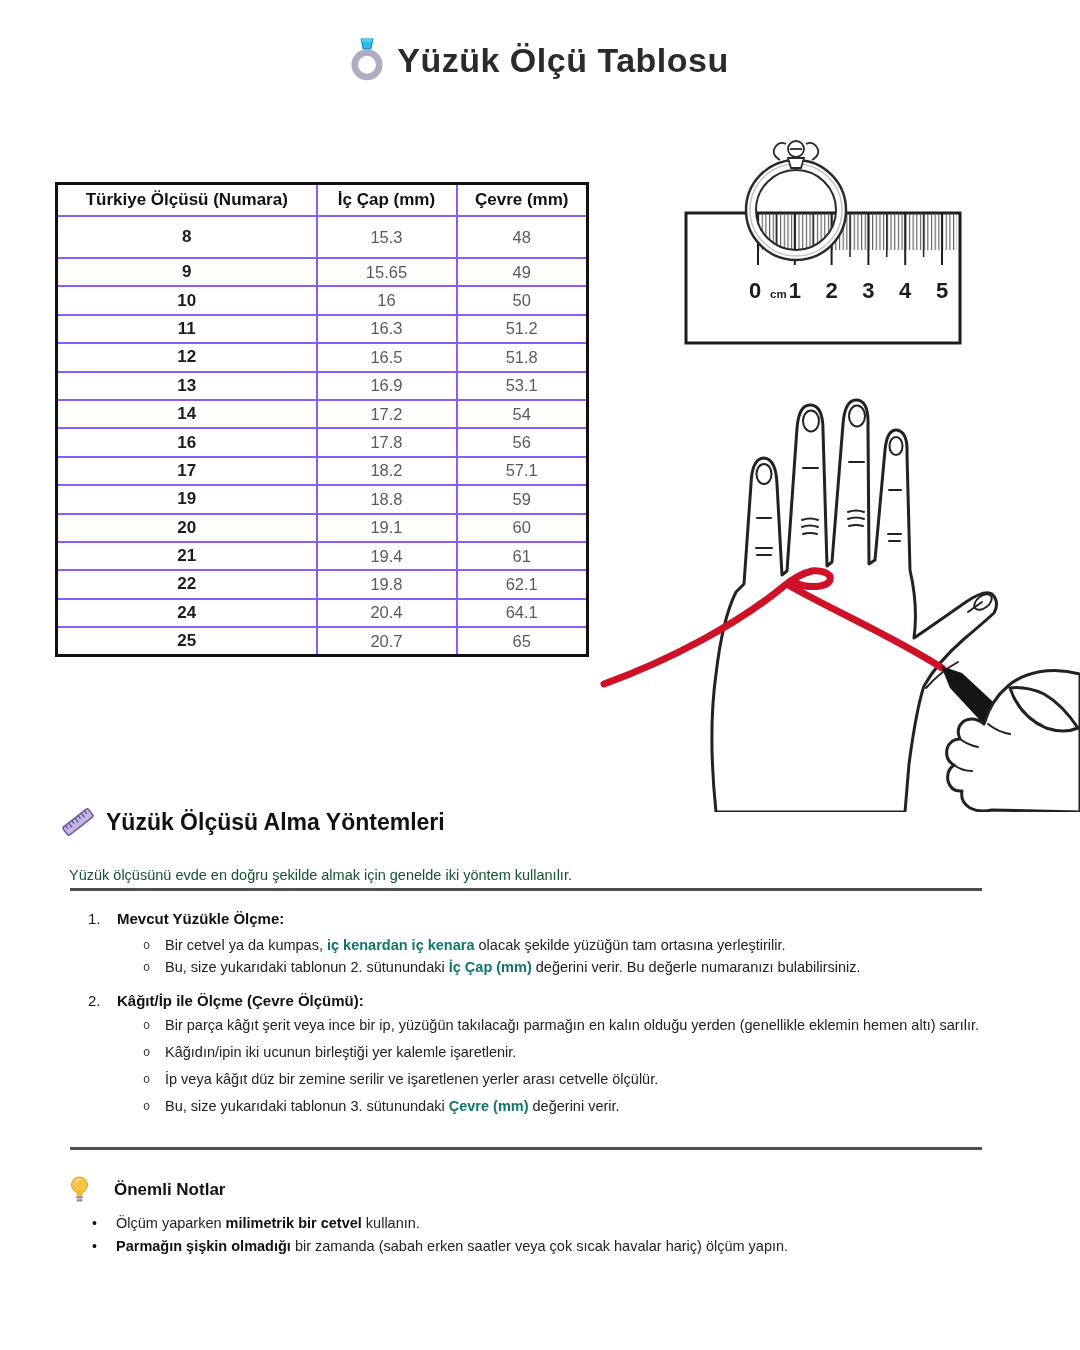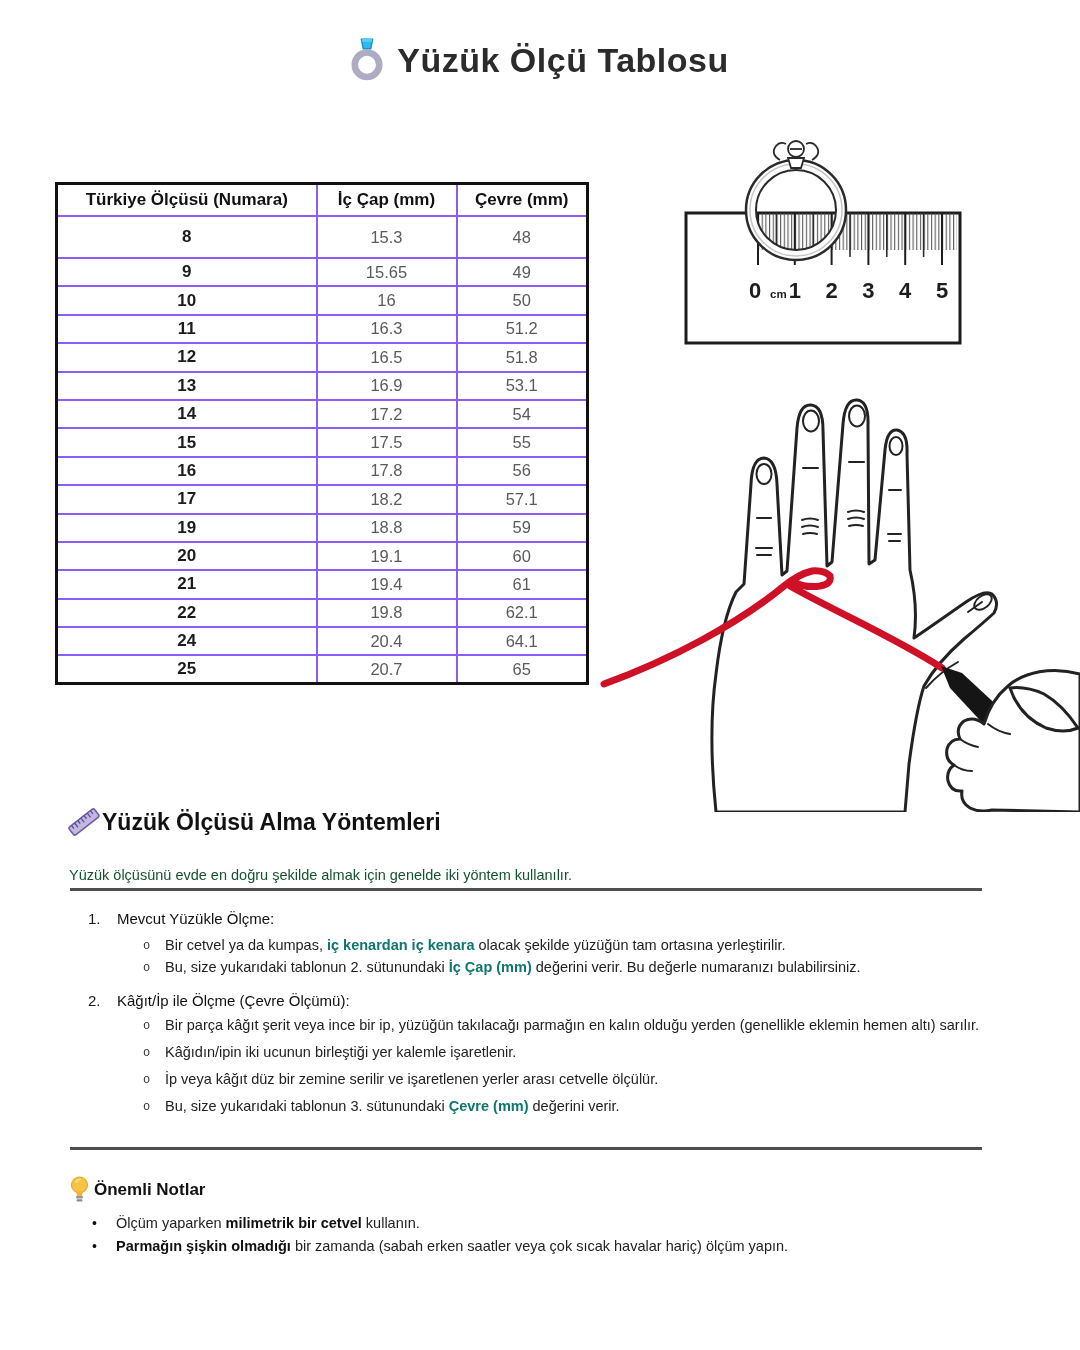--- a/index.html
+++ b/index.html
@@ -21,40 +21,40 @@
   table.size-table tbody tr:first-child{height:42px;}
   table.size-table tbody td:first-child{font-weight:bold;font-size:17px;color:#1c1c1c;}
   table.size-table tbody td:nth-child(2),
   table.size-table tbody td:nth-child(3){font-size:16.5px;color:#5a5a5a;}
 
   
   .fig-ruler{position:absolute;left:668px;top:128px;width:300px;height:238px;}
   .fig-hand{position:absolute;left:600px;top:372px;width:480px;height:440px;}
 
   
-  .methods-heading{position:absolute;left:66px;top:804px;display:flex;align-items:center;gap:0;}
+  .methods-heading{position:absolute;left:60px;top:804px;display:flex;align-items:center;gap:10px;}
   .methods-heading h2{margin:0;font-size:23px;font-weight:bold;color:#111;}
   .intro{position:absolute;left:69px;top:852px;font-size:14.5px;color:#14532d;white-space:nowrap;}
   .rule{position:absolute;left:70px;width:912px;height:3px;background:#4f4f4f;}
   .rule-1{top:888px;}
   .rule-2{top:1147px;}
 
   .methods-list{position:absolute;left:88px;top:908px;width:920px;font-size:15px;}
   .m-title{line-height:22px;white-space:nowrap;}
   .m-title .num{display:inline-block;width:29px;font-weight:normal;color:#1a1a1a;}
-  .m-title .t{font-weight:normal;color:#111;}
+  .m-title .t{font-weight:bold;color:#111;}
   .sub{position:relative;line-height:22px;padding-left:77px;font-size:14.5px;
        color:#222;white-space:nowrap;}
   .sub .marker{position:absolute;left:55px;top:1px;font-family:"Liberation Mono",monospace;
                font-size:12px;color:#333;}
   .sub b{color:#0f766e;}
   .mt4{margin-top:4px;} .mt5{margin-top:5px;} .mt12{margin-top:12px;} .mt2{margin-top:2px;}
 
   
-  .notes-heading{position:absolute;left:70px;top:1176px;display:flex;align-items:center;gap:5px;}
+  .notes-heading{position:absolute;left:70px;top:1176px;display:flex;align-items:center;gap:25px;}
   .notes-heading h3{margin:0;font-size:17px;font-weight:bold;color:#111;}
   .notes-list{position:absolute;left:88px;top:1212px;width:920px;}
   .note{position:relative;line-height:23px;padding-left:28px;font-size:14.5px;
         color:#222;white-space:nowrap;}
   .note .marker{position:absolute;left:4px;top:0;font-size:14px;color:#111;}
   .note b{color:#111;}
 </style>
 </head>
 <body>
 
@@ -110,25 +110,20 @@
         </tr>
         <tr>
           <td>13</td>
           <td>16.9</td>
           <td>53.1</td>
         </tr>
         <tr>
           <td>14</td>
           <td>17.2</td>
           <td>54</td>
-        </tr>
-        <tr>
-          <td>15</td>
-          <td>17.5</td>
-          <td>55</td>
         </tr>
         <tr>
           <td>16</td>
           <td>17.8</td>
           <td>56</td>
         </tr>
         <tr>
           <td>17</td>
           <td>18.2</td>
           <td>57.1</td>

